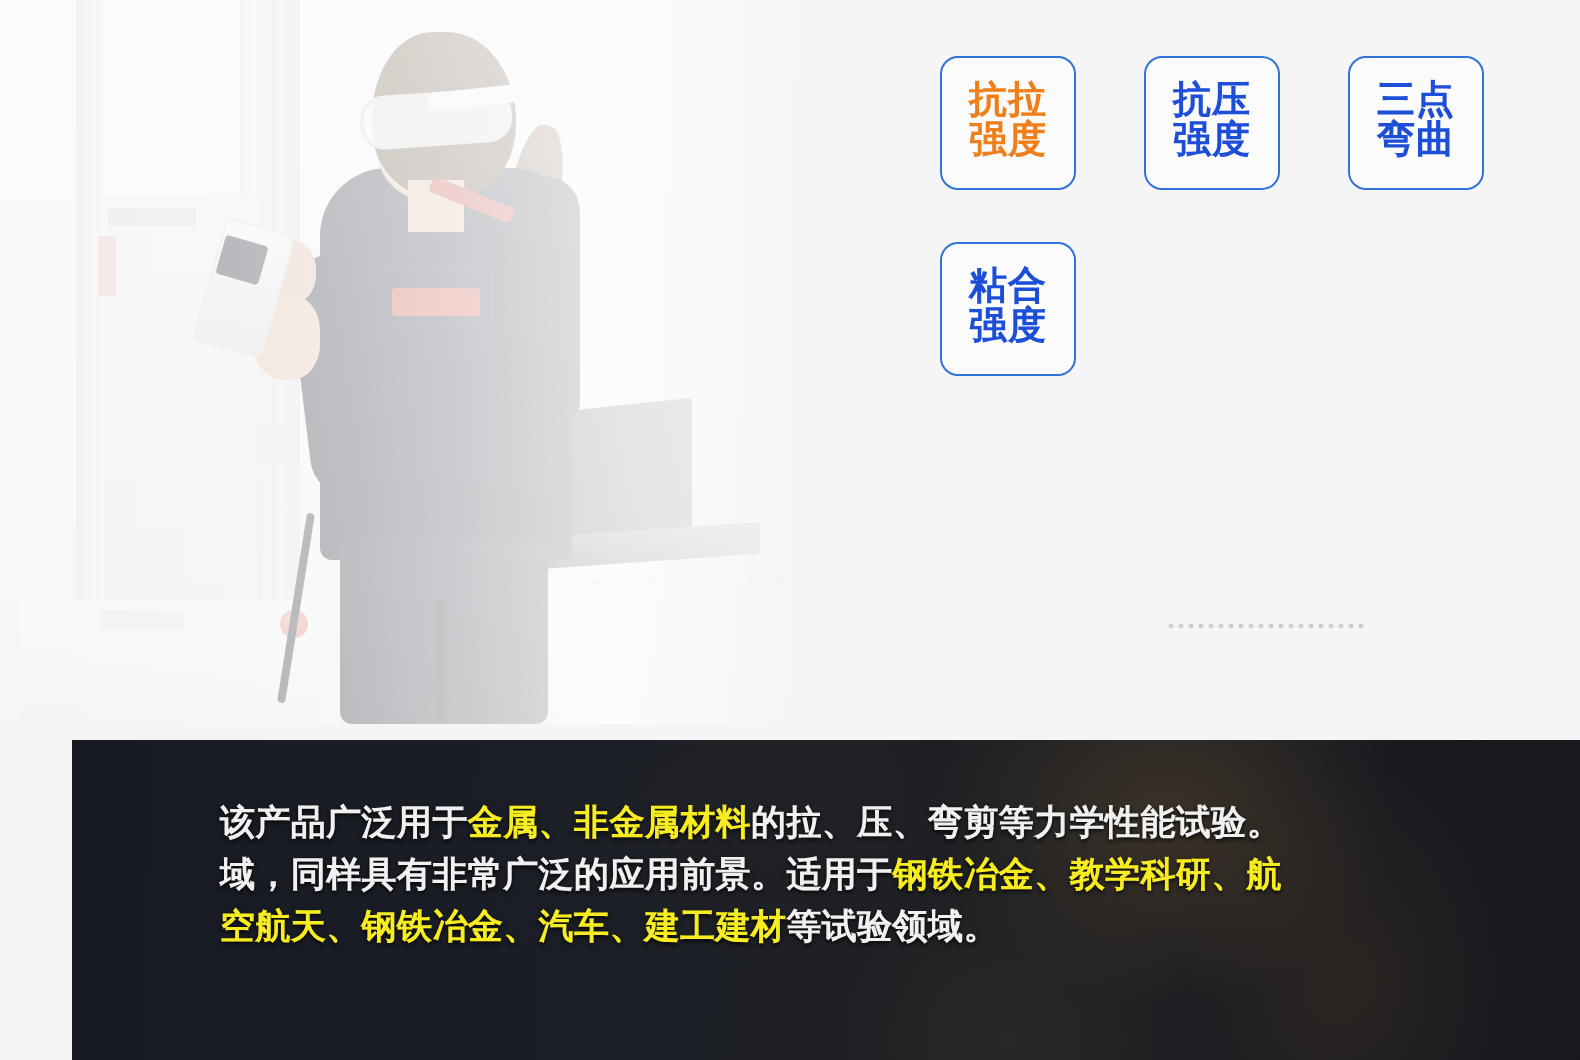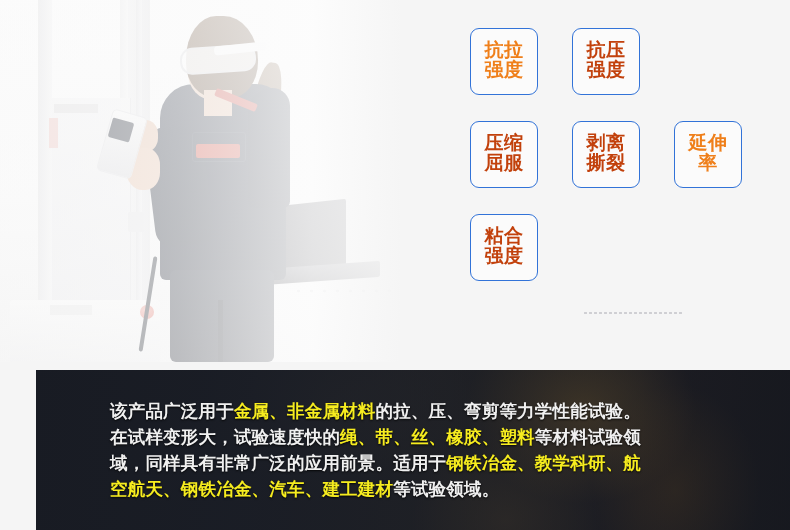--- a/index.html
+++ b/index.html
@@ -241,21 +241,21 @@
     border-radius: 9px;
     background: #fbfbfb;
     display: flex;
     flex-direction: column;
     align-items: center;
     justify-content: center;
     line-height: 1.04;
     font-weight: bold;
     font-size: 19px;
     letter-spacing: .5px;
-    color: #c2410c;
+    color: #1d4ed8;
   }
   .feature-box.accent { color: #ef7f1a; }
   .feature-box .fl { display: block; white-space: nowrap; font-family: Liberation Mono, monospace; }
 
   
   .desc-banner {
     position: absolute;
     left: 36px; top: 370px;
     width: 775px; height: 160px;
     overflow: hidden;
@@ -350,51 +350,40 @@
 
     <div class="feature-row">
       <div class="feature-box accent">
         <span class="fl">抗拉</span>
         <span class="fl">强度</span>
       </div>
       <div class="feature-box">
         <span class="fl">抗压</span>
         <span class="fl">强度</span>
       </div>
-    </div>
-
-    <div class="feature-row">
       <div class="feature-box">
-        <span class="fl">压缩</span>
-        <span class="fl">屈服</span>
-      </div>
-      <div class="feature-box">
-        <span class="fl">剥离</span>
-        <span class="fl">撕裂</span>
-      </div>
-      <div class="feature-box accent">
-        <span class="fl">延伸</span>
-        <span class="fl">率</span>
+        <span class="fl">三点</span>
+        <span class="fl">弯曲</span>
       </div>
     </div>
+
 
     <div class="feature-row">
       <div class="feature-box">
         <span class="fl">粘合</span>
         <span class="fl">强度</span>
       </div>
     </div>
 
   </div>
 
   <div class="desc-banner">
     <div class="bimg"></div>
     <div class="bshade"></div>
 
     <div class="desc-text">
       <p><span>该产品广泛用于</span><span class="hl">金属、非金属材料</span><span>的拉、压、弯剪等力学性能试验。</span></p>
-      <p><span>在试样变形大，试验速度快的</span><span class="hl">绳、带、丝、橡胶、塑料</span><span>等材料试验领</span></p>
       <p><span>域，同样具有非常广泛的应用前景。适用于</span><span class="hl">钢铁冶金、教学科研、航</span></p>
       <p class="last"><span class="hl">空航天、钢铁冶金、汽车、建工建材</span><span>等试验领域。</span></p>
     </div>
   </div>
 
 </div>
 
 </body></html>

